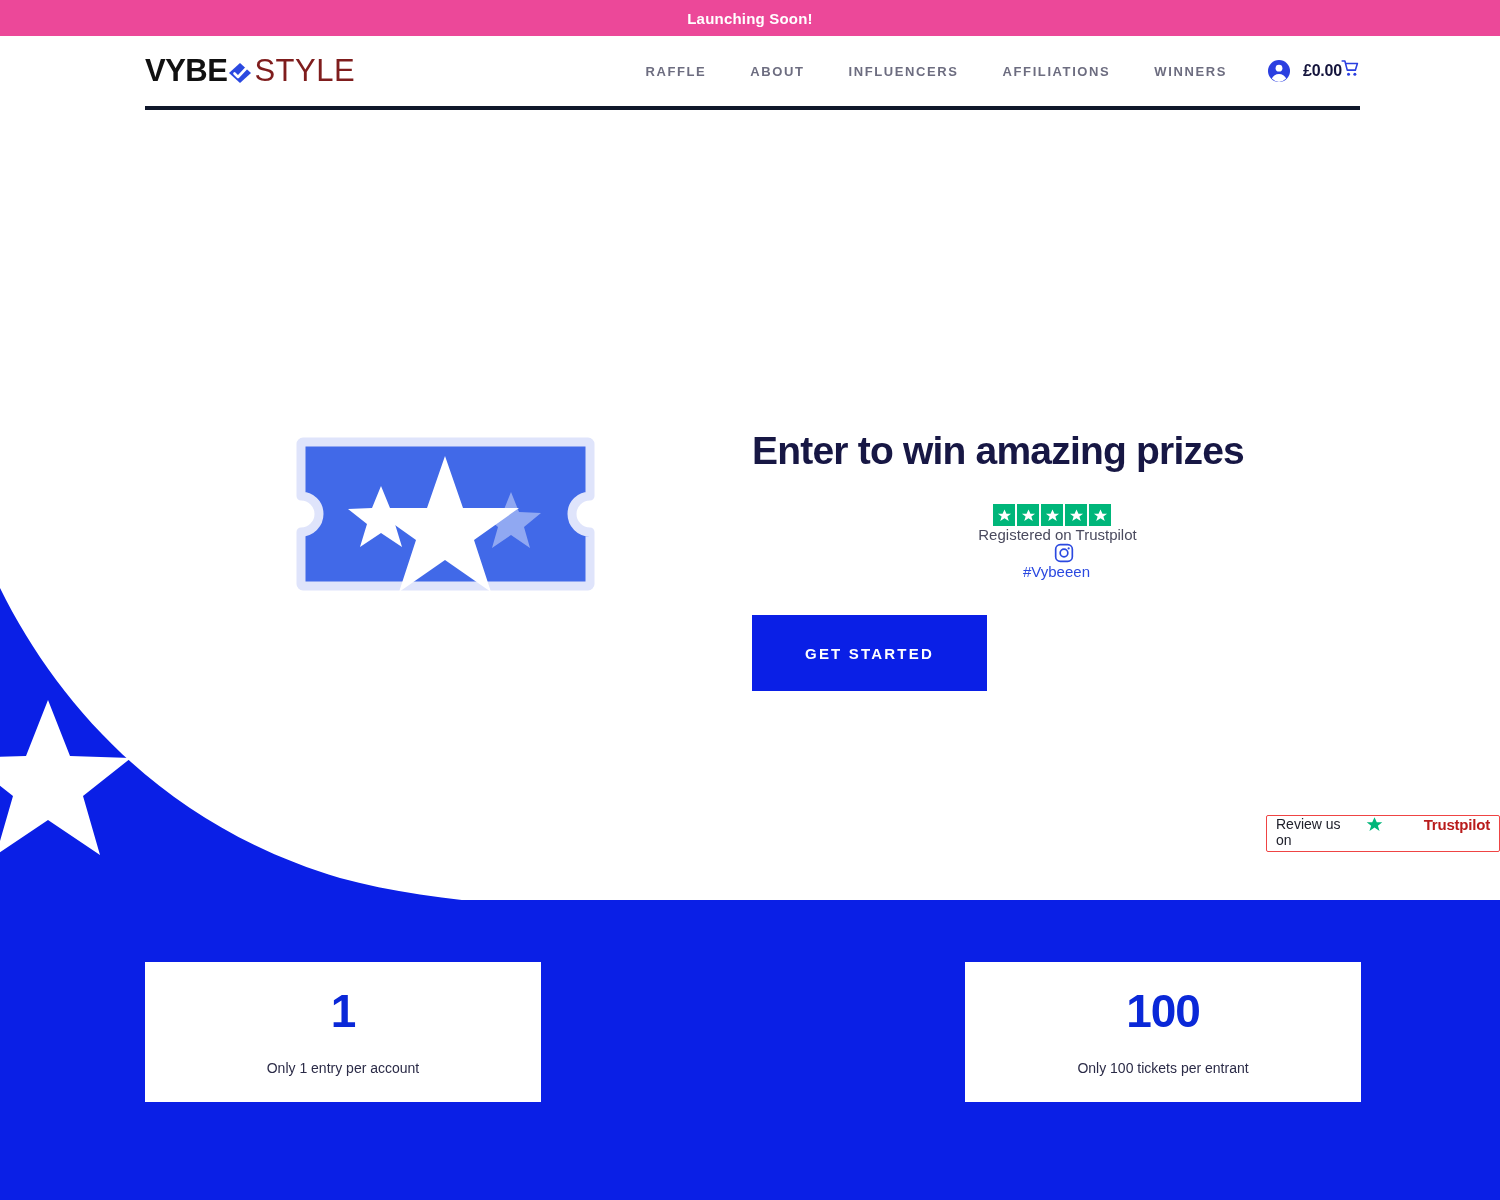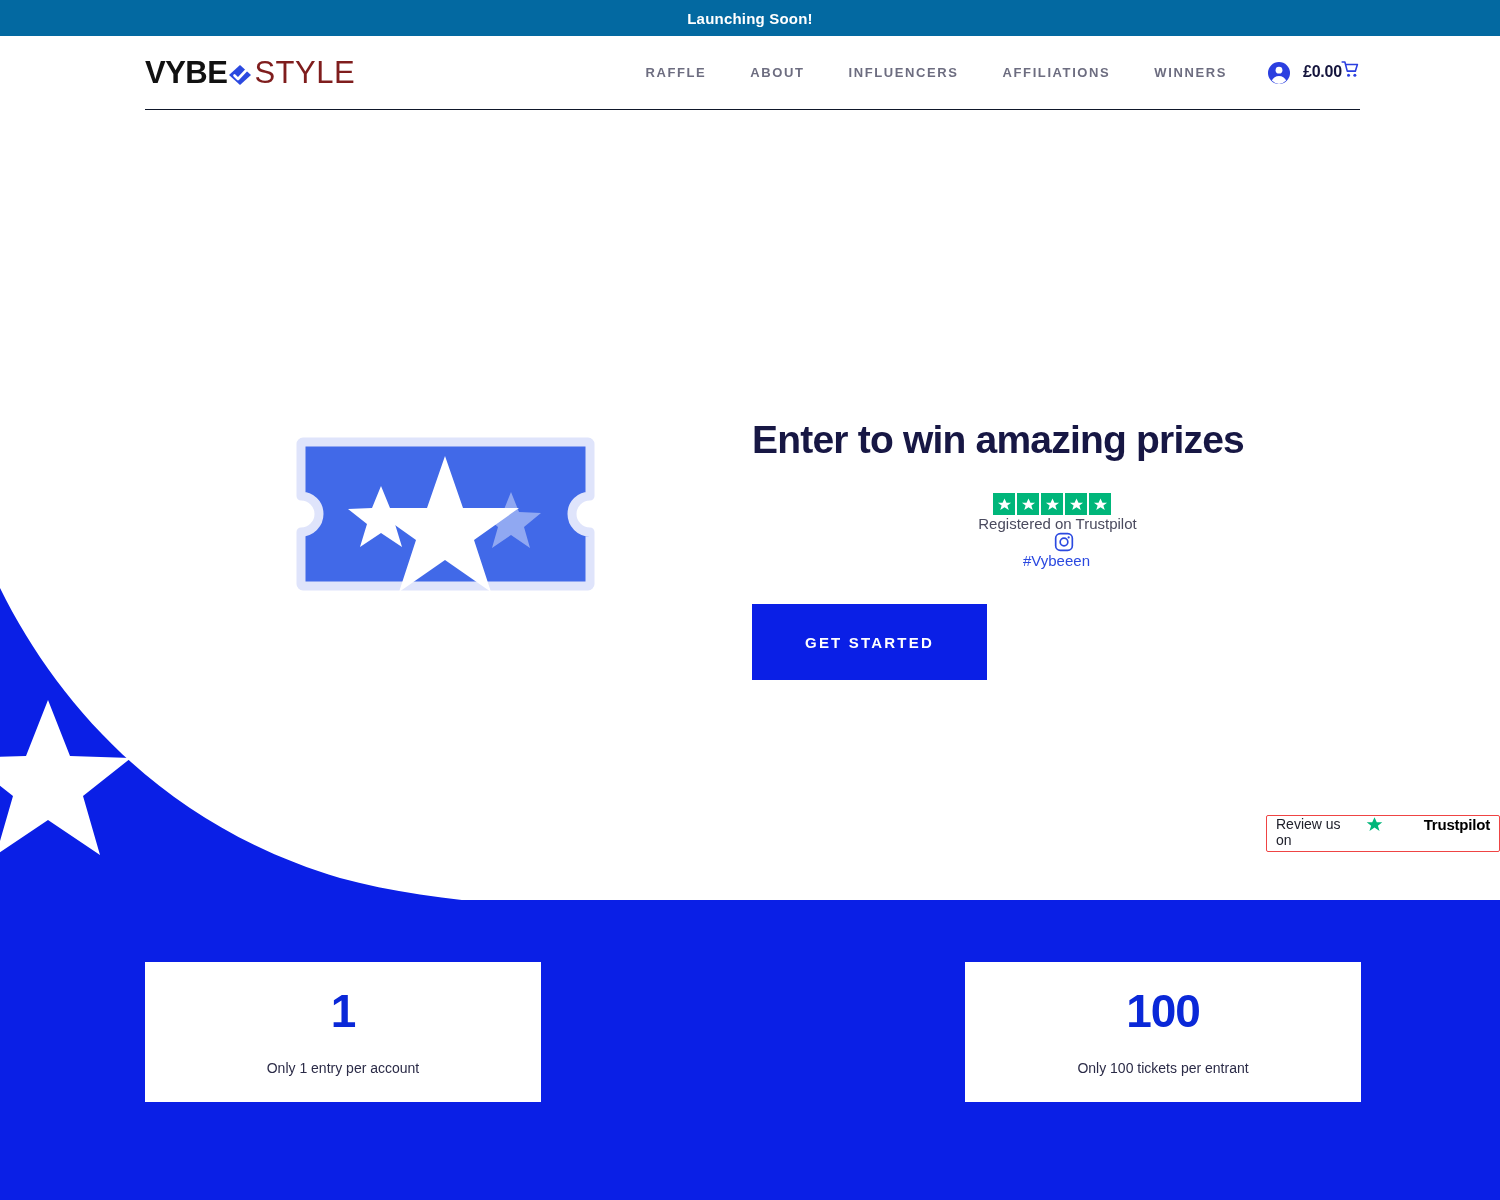--- a/index.html
+++ b/index.html
@@ -7,32 +7,32 @@
     width: 1500px; height: 1200px;
     background: #ffffff;
     font-family: "Liberation Sans", sans-serif;
     overflow: hidden;
   }
   .page { position: relative; width: 1500px; height: 1200px; overflow: hidden; background:#fff; }
 
   
   .announce {
     position: absolute; top: 0; left: 0; width: 1500px; height: 36px;
-    background: #0369a1;
+    background: #ec4899;
     display: flex; align-items: center; justify-content: center;
   }
   .announce-text {
     color: #ffffff; font-size: 15px; font-weight: 700; letter-spacing: 0.2px;
   }
 
   
   .header {
     position: absolute; top: 36px; left: 145px; width: 1215px; height: 74px;
     display: flex; align-items: center; justify-content: space-between;
-    border-bottom: 1px solid #0f172a;
+    border-bottom: 4px solid #0f172a;
   }
   .logo { display: flex; align-items: center; height: 40px; }
   .logo-vybe {
     font-size: 31px; font-weight: 800; color: #111111; letter-spacing: -0.5px;
     font-family: "Liberation Sans", sans-serif;
   }
   .logo-mark {
     width: 26px; height: 22px; margin: 0 1px 0 0; position: relative; top: 2px;
   }
   .logo-style {
@@ -56,21 +56,21 @@
 
   
   .blue-panel {
     position: absolute; left: 0; top: 900px; width: 1500px; height: 300px;
     background: #0a1fe6;
   }
 
   
   .ticket-art { position: absolute; left: 293px; top: 434px; width: 305px; height: 160px; }
 
-  .hero-copy { position: absolute; left: 752px; top: 415px; width: 600px; }
+  .hero-copy { position: absolute; left: 752px; top: 426px; width: 600px; }
   .hero-title {
     font-size: 39px; font-weight: 800; color: #171744; letter-spacing: -0.8px;
     line-height: 50px; white-space: nowrap;
   }
   .trust-row { display: flex; align-items: center; margin-top: 28px; flex-direction: column; }
   .tp-stars { display: flex; gap: 2px; }
   .tp-star-box {
     width: 22px; height: 22px; background: #00b67a;
     display: flex; align-items: center; justify-content: center;
   }
@@ -87,21 +87,21 @@
   }
 
   
   .tp-widget {
     position: absolute; left: 1266px; top: 815px; height: 37px;
     border: 1px solid #ef4444; background: #ffffff; border-radius: 2px;
     display: flex; align-items: flex-start; padding: 0 9px; cursor: pointer;
   }
   .tp-widget-text { font-size: 14px; color: #20212c; }
   .tp-widget-star { width: 17px; height: 17px; margin: 0 4px 0 7px; display: block; }
-  .tp-widget-brand { font-size: 15px; font-weight: 700; color: #000000; letter-spacing: -0.2px; margin-left: 37px; }
+  .tp-widget-brand { font-size: 15px; font-weight: 700; color: #b91c1c; letter-spacing: -0.2px; margin-left: 37px; }
 
   
   .stats {
     position: absolute; left: 145px; top: 962px; width: 1216px; height: 140px;
     display: flex; justify-content: space-between;
   }
   .stat-card {
     width: 396px; height: 140px; background: #ffffff;
     display: flex; flex-direction: column; align-items: center; justify-content: center;
   }

